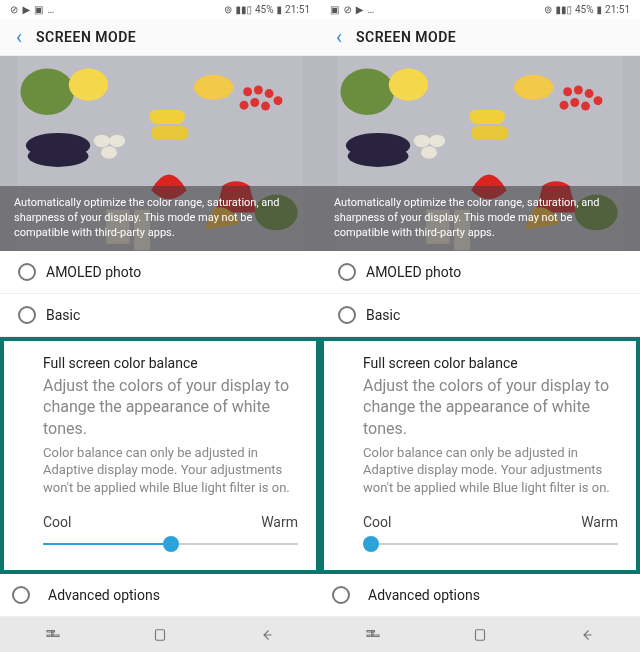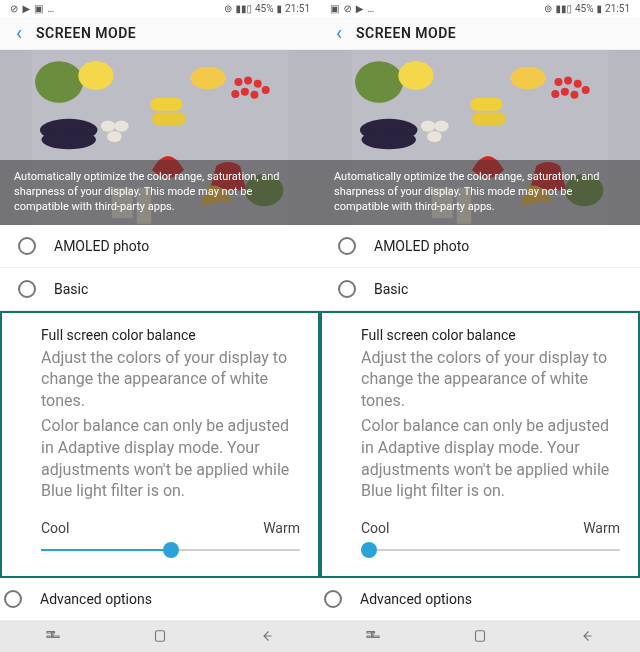--- a/index.html
+++ b/index.html
@@ -52,39 +52,39 @@
     left: 0; right: 0; bottom: 0;
     background: rgba(60,60,60,0.55);
     color: #fff;
     font-size: 11px;
     line-height: 1.35;
     padding: 10px 14px;
   }
   .radio-row {
     display: flex;
     align-items: center;
-    gap: 18px;
+    gap: 10px;
     padding: 12px 18px;
     border-bottom: 1px solid #eee;
     font-size: 14px;
     color: #222;
   }
   .radio-circle {
     width: 18px; height: 18px;
     border: 2px solid #777; border-radius: 50%;
     flex-shrink: 0;
   }
   .section {
     padding: 14px 18px 16px;
     border-bottom: 1px solid #eee;
   }
-  .highlight { border: 2px solid #0f766e; padding-left: 39px; }
+  .highlight { border: 4px solid #0f766e; padding-left: 39px; }
   .section-title { font-size: 14px; color: #222; margin-bottom: 4px; }
   .section-desc { font-size: 16px; color: #888; line-height: 1.35; }
-  .section-note { font-size: 16px; color: #888; line-height: 1.35; margin-top: 4px; }
+  .section-note { font-size: 13px; color: #888; line-height: 1.35; margin-top: 4px; }
   .slider-labels { display: flex; justify-content: space-between; font-size: 14px; color: #444; margin-top: 18px; }
   .slider-track {
     position: relative;
     height: 20px;
     margin-top: 4px;
   }
   .track-line {
     position: absolute; left: 0; right: 0; top: 50%;
     height: 2px; background: #cfcfcf; transform: translateY(-50%);
   }
@@ -92,21 +92,21 @@
     position: absolute; left: 0; top: 50%;
     height: 2px; background: #29a3d8; transform: translateY(-50%);
   }
   .slider-thumb {
     position: absolute; top: 50%;
     width: 16px; height: 16px; border-radius: 50%;
     background: #29a3d8; transform: translate(-50%, -50%);
   }
   .advanced {
     display: flex; align-items: center; gap: 18px;
-    padding: 12px 4px; font-size: 14px; color: #222;
+    padding: 12px 12px; font-size: 14px; color: #222;
     border-bottom: 1px solid #eee;
   }
   .navbar {
     margin-top: auto;
     height: 40px;
     background: #e8e8e8;
     display: flex;
     align-items: center;
     justify-content: space-around;
     color: #777;

